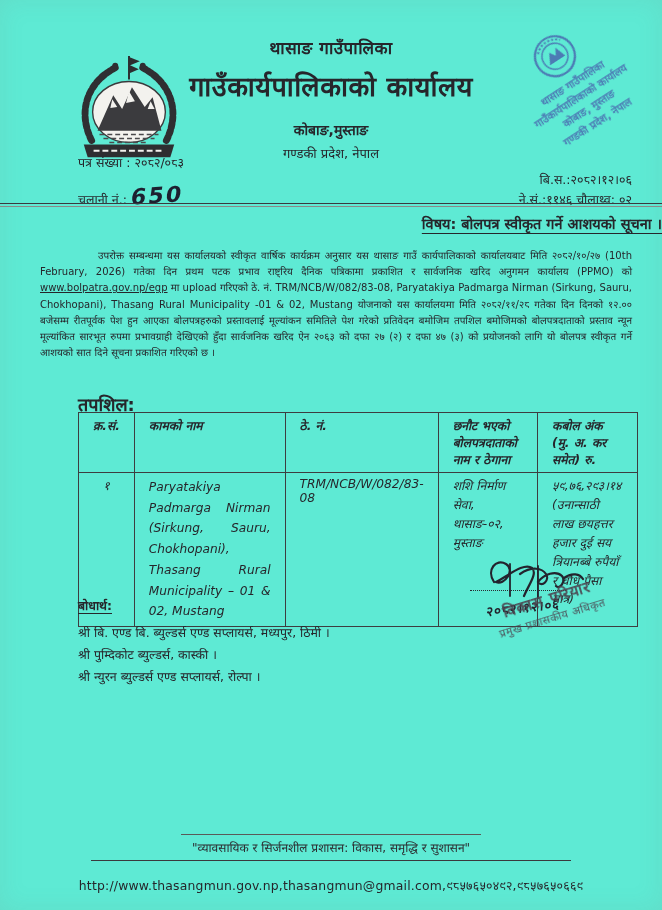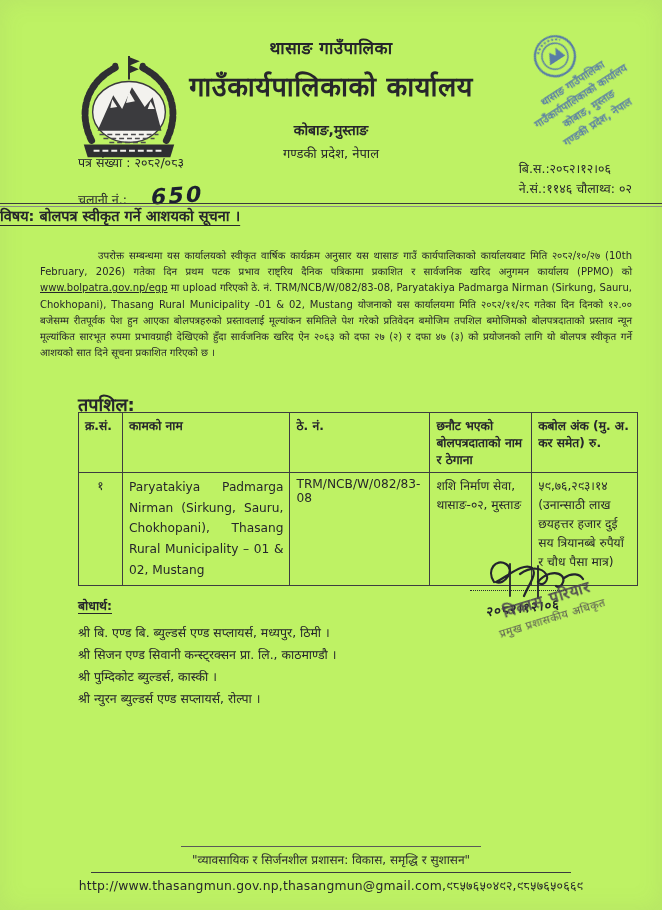--- a/index.html
+++ b/index.html
@@ -1,21 +1,21 @@
 <!DOCTYPE html>
 <html lang="ne"><head>
 <meta charset="utf-8">
 <style>
   * { margin:0; padding:0; box-sizing:border-box; }
   html,body { background:#e8e8e6; }
   .page {
     position:relative;
     width:662px; height:910px;
     margin:0 auto;
-    background:#bef264;
+    background:#5eead4;
     font-family:"DejaVu Sans","Liberation Sans",sans-serif;
     color:#26262b;
     overflow:hidden;
     box-shadow:inset 0 0 25px rgba(120,120,115,.12);
   }
 
   
   .emblem { position:absolute; left:70px; top:50px; width:118px; height:118px; }
   .header { position:absolute; left:0; top:36px; width:100%; text-align:center; }
   .h-muni   { font-size:17px; font-weight:bold; letter-spacing:.5px; }
@@ -29,54 +29,55 @@
     color:#4a6cb0; opacity:.88; text-align:center;
     filter:blur(.3px);
     pointer-events:none;
   }
   .blue-stamp .bs-line { font-size:10.5px; font-weight:bold; line-height:1.45; white-space:nowrap; }
   .bs-circle { display:block; margin:0 auto 2px auto; }
 
   
   .meta { position:absolute; top:152px; left:0; width:100%; font-size:12.5px; }
   .meta-left  { position:absolute; left:78px; top:0; line-height:1.7; }
-  .meta-right { position:absolute; right:30px; top:7px; line-height:1.6; text-align:left; }
-  .chalani-row { display:flex; align-items:flex-end; gap:24px; }
+  .meta-right { position:absolute; right:30px; top:18px; line-height:1.6; text-align:right; }
+  .chalani-row { display:flex; align-items:flex-end; gap:4px; }
   .hw-number {
     font-size:22px; color:#1d2030; transform:skewX(-12deg) rotate(-4deg);
     font-weight:bold; letter-spacing:2px; position:relative; top:4px;
   }
   .head-rule { position:absolute; top:203px; left:0; width:662px; border-top:1.6px solid #3a3a3e; }
   .head-rule2{ position:absolute; top:206px; left:0; width:662px; border-top:.6px solid #8a8a88; }
 
   
   .subject {
-    position:absolute; top:205px; left:0; width:100%; text-align:left;
+    position:absolute; top:213px; left:0; width:100%; text-align:right;
     font-size:14.5px; font-weight:bold;
   }
   .subject span { text-decoration:underline; text-underline-offset:4px; }
 
   
   .body-text {
     position:absolute; top:248px; left:40px; width:592px;
     font-size:10px; line-height:1.62; text-align:justify;
   }
   .body-text .indent { display:inline-block; width:58px; }
   .u { text-decoration:underline; }
 
   .tapsil { position:absolute; top:392px; left:78px; font-size:18px; font-weight:bold; }
 
   
   .detail-table {
     position:absolute; top:412px; left:78px; width:560px;
     border-collapse:collapse; font-size:12.2px;
   }
   .detail-table th, .detail-table td {
-    border:1.2px solid #3d3d40; padding:4px 6px; vertical-align:top;
+    border:1.2px solid #3d3d40; padding:4px 14px; vertical-align:top;
     font-weight:normal;
+    font-style:italic;
   }
   .detail-table th { font-weight:bold; text-align:left; }
   .c { text-align:center; }
   .col-sn { width:44px; }
   .col-name { width:168px; }
   .col-contract { width:140px; }
   .col-bidder { width:102px; }
   .col-amount { width:106px; }
   .cell-name { text-align:justify; line-height:1.7; }
   .cell-amount, .cell-bidder { line-height:1.55; }
@@ -100,21 +101,21 @@
   .cc-block { position:absolute; top:588px; left:78px; width:360px; font-size:12.4px; }
   .cc-label { font-weight:bold; text-decoration:underline; text-underline-offset:3px; margin-bottom:8px;margin-top:9px; }
   .cc-list { list-style:none; }
   .cc-list li { line-height:1.78; }
 
   
   .footer { position:absolute; bottom:16px; left:0; width:100%; text-align:center; }
   .f-rule-top { width:300px; margin:0 auto; border-top:1px solid #5a5a58; }
   .f-tagline { font-size:12px; margin-top:4px; color:#2c2c30; }
   .f-rule-bottom { width:480px; margin:4px auto 0 auto; border-top:1.4px solid #3a3a3e; }
-  .f-contact { font-size:12.4px; margin-top:4px; letter-spacing:.2px;text-align:center; }
+  .f-contact { font-size:12.4px; margin-top:16px; letter-spacing:.2px;text-align:center; }
 </style>
 </head>
 <body>
 
 <div class="page">
 
   <svg class="emblem" viewBox="0 0 120 120" aria-hidden="true">
 
     <path d="M60 6 L60 30" stroke="#2d2d30" stroke-width="2" fill="none"></path>
     <path d="M60 7 L71 11.5 L60 16 Z" fill="#2d2d30"></path>
@@ -220,21 +221,20 @@
     <div class="name-stamp">
       <div class="ns-name">विकास परियार</div>
       <div class="ns-title">प्रमुख प्रशासकीय अधिकृत</div>
     </div>
   </div>
 
   <div class="cc-block">
     <div class="cc-label">बोधार्थ:</div>
     <ul class="cc-list">
       <li>श्री बि. एण्ड बि. ब्युल्डर्स एण्ड सप्लायर्स, मध्यपुर, ठिमी ।</li>
-      <li>श्री सिजन एण्ड सिवानी कन्स्ट्रक्सन प्रा. लि., काठमाण्डौ ।</li>
       <li>श्री पुम्दिकोट ब्युल्डर्स, कास्की ।</li>
       <li>श्री न्युरन ब्युल्डर्स एण्ड सप्लायर्स, रोल्पा ।</li>
     </ul>
   </div>
 
   <div class="footer">
     <div class="f-rule-top"></div>
     <div class="f-tagline">"व्यावसायिक र सिर्जनशील प्रशासन: विकास, समृद्धि र सुशासन"</div>
     <div class="f-rule-bottom"></div>
     <div class="f-contact">http://www.thasangmun.gov.np,thasangmun@gmail.com,९८५७६५०४९२,९८५७६५०६६९</div>

